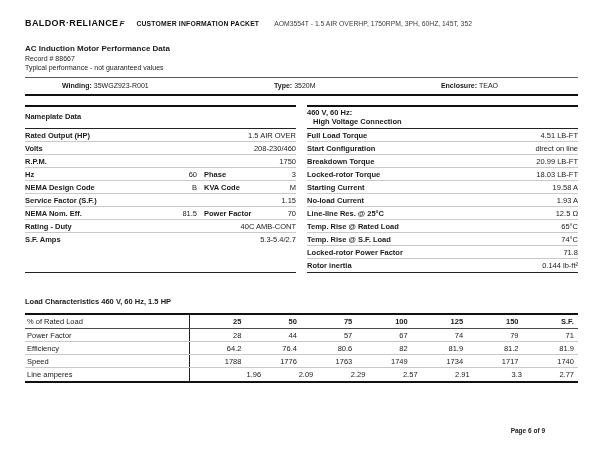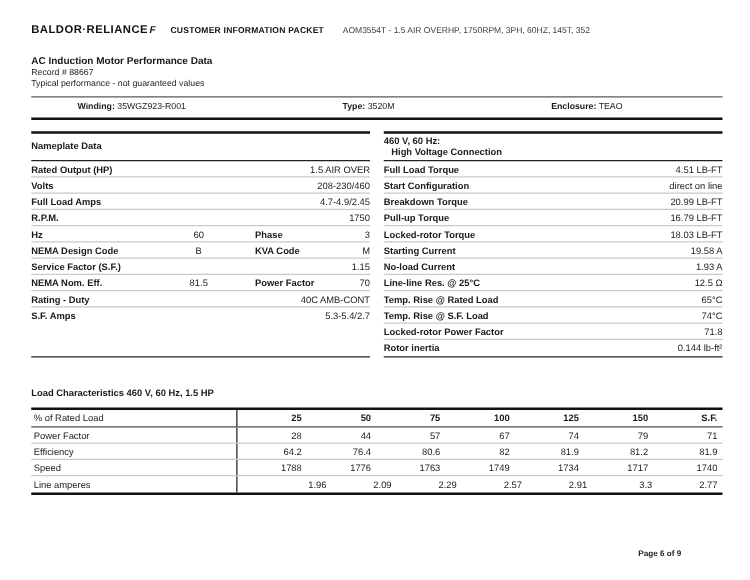--- a/index.html
+++ b/index.html
@@ -29,21 +29,21 @@
   
   .cols { display:flex; gap:11px; margin-top:9px; }
   .np { flex:1; border-top:2px solid #111; border-bottom:1.6px solid #222; }
   .np-head { min-height:22px; display:flex; flex-direction:column; justify-content:center;
              border-bottom:1.4px solid #222; font-weight:bold; font-size:7.5px; line-height:8.5px; }
   .np-head .indent { padding-left:6px; }
   .np-row { display:flex; align-items:center; height:13px; border-bottom:1px solid #c9c9c9;
             font-size:7.5px; white-space:nowrap; }
   .np-body > .np-row:last-child { border-bottom:none; }
   .cell-label { font-weight:bold; width:96px; flex:none; }
-  .cell-midval { width:76px; flex:none; text-align:center; }
+  .cell-midval { width:76px; flex:none; text-align:right; }
   .cell-midlabel { font-weight:bold; padding-left:7px; flex:none; }
   .cell-value { flex:1; text-align:right; }
   .hv-row .cell-label { width:auto; }
   .hv-row .cell-value { margin-left:auto; }
 
   
   .load { margin-top:24px; }
   .load-title { font-weight:bold; font-size:7.5px; margin-bottom:7px; }
   .lc { border-top:2px solid #111; border-bottom:2px solid #111; }
   .lc-row { display:flex; height:13px; border-bottom:1px solid #c9c9c9; align-items:stretch; font-size:7.5px; }
@@ -99,26 +99,20 @@
             <span class="cell-value">1.5 AIR OVER</span>
           </div>
 
           <div class="np-row">
             <span class="cell-label">Volts</span>
             <span class="cell-midval"></span>
             <span class="cell-midlabel"></span>
             <span class="cell-value">208-230/460</span>
           </div>
 
-          <div class="np-row">
-            <span class="cell-label">Full Load Amps</span>
-            <span class="cell-midval"></span>
-            <span class="cell-midlabel"></span>
-            <span class="cell-value">4.7-4.9/2.45</span>
-          </div>
 
           <div class="np-row">
             <span class="cell-label">R.P.M.</span>
             <span class="cell-midval"></span>
             <span class="cell-midlabel"></span>
             <span class="cell-value">1750</span>
           </div>
 
           <div class="np-row">
             <span class="cell-label">Hz</span>
@@ -179,24 +173,20 @@
           <div class="np-row hv-row">
             <span class="cell-label">Start Configuration</span>
             <span class="cell-value">direct on line</span>
           </div>
 
           <div class="np-row hv-row">
             <span class="cell-label">Breakdown Torque</span>
             <span class="cell-value">20.99 LB-FT</span>
           </div>
 
-          <div class="np-row hv-row">
-            <span class="cell-label">Pull-up Torque</span>
-            <span class="cell-value">16.79 LB-FT</span>
-          </div>
 
           <div class="np-row hv-row">
             <span class="cell-label">Locked-rotor Torque</span>
             <span class="cell-value">18.03 LB-FT</span>
           </div>
 
           <div class="np-row hv-row">
             <span class="cell-label">Starting Current</span>
             <span class="cell-value">19.58 A</span>
           </div>

